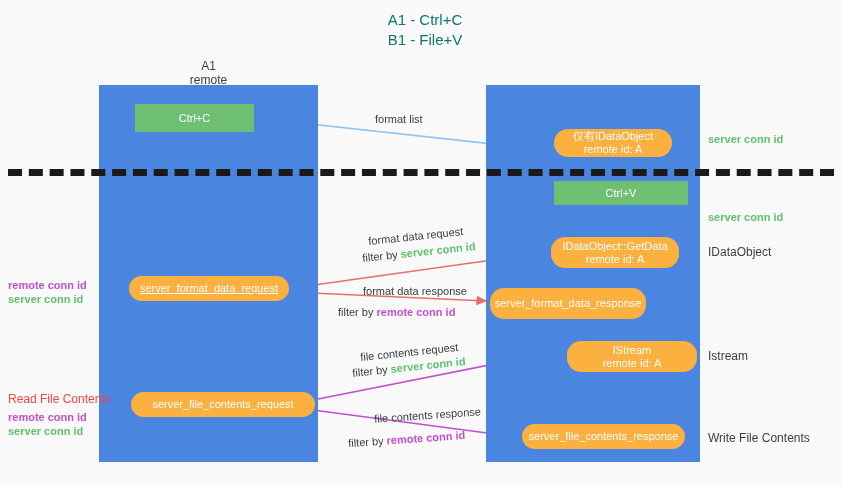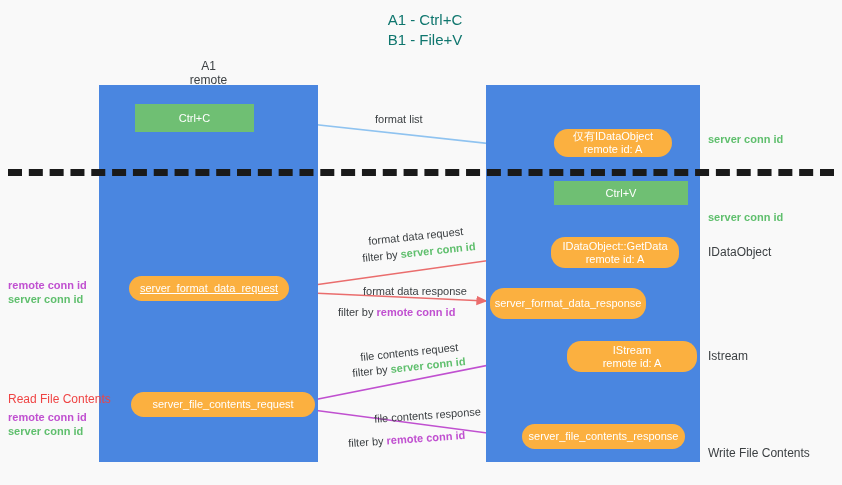--- a/index.html
+++ b/index.html
@@ -61,21 +61,21 @@
   
   .ann{position:absolute;font-size:11px;line-height:14px;}
   .green-t{color:#5fbf6d;font-weight:bold;}
   .purple-t{color:#c050d0;font-weight:bold;}
   .dark-t{color:#3c4043;}
 
   #ann-server-conn-1{left:708px;top:132px;}
   #ann-server-conn-2{left:708px;top:210px;}
   #ann-dataobject{left:708px;top:245px;font-size:12px;}
   #ann-istream{left:708px;top:349px;font-size:12px;}
-  #ann-writefile{left:708px;top:446px;font-size:12px;}
+  #ann-writefile{left:708px;top:431px;font-size:12px;}
 
   #ann-left-ids{left:8px;top:278px;text-align:left;}
   #ann-readfile{left:8px;top:392px;font-size:12px;color:#ef4444;}
   #ann-left-ids2{left:8px;top:410px;text-align:left;}
 
   
   .elabel{position:absolute;font-size:11px;line-height:14px;color:#3c4043;white-space:nowrap;}
 
   #lbl-format-list{left:375px;top:112px;}
   #lbl-fmt-req{left:368px;top:229px;transform:rotate(-6deg);}

